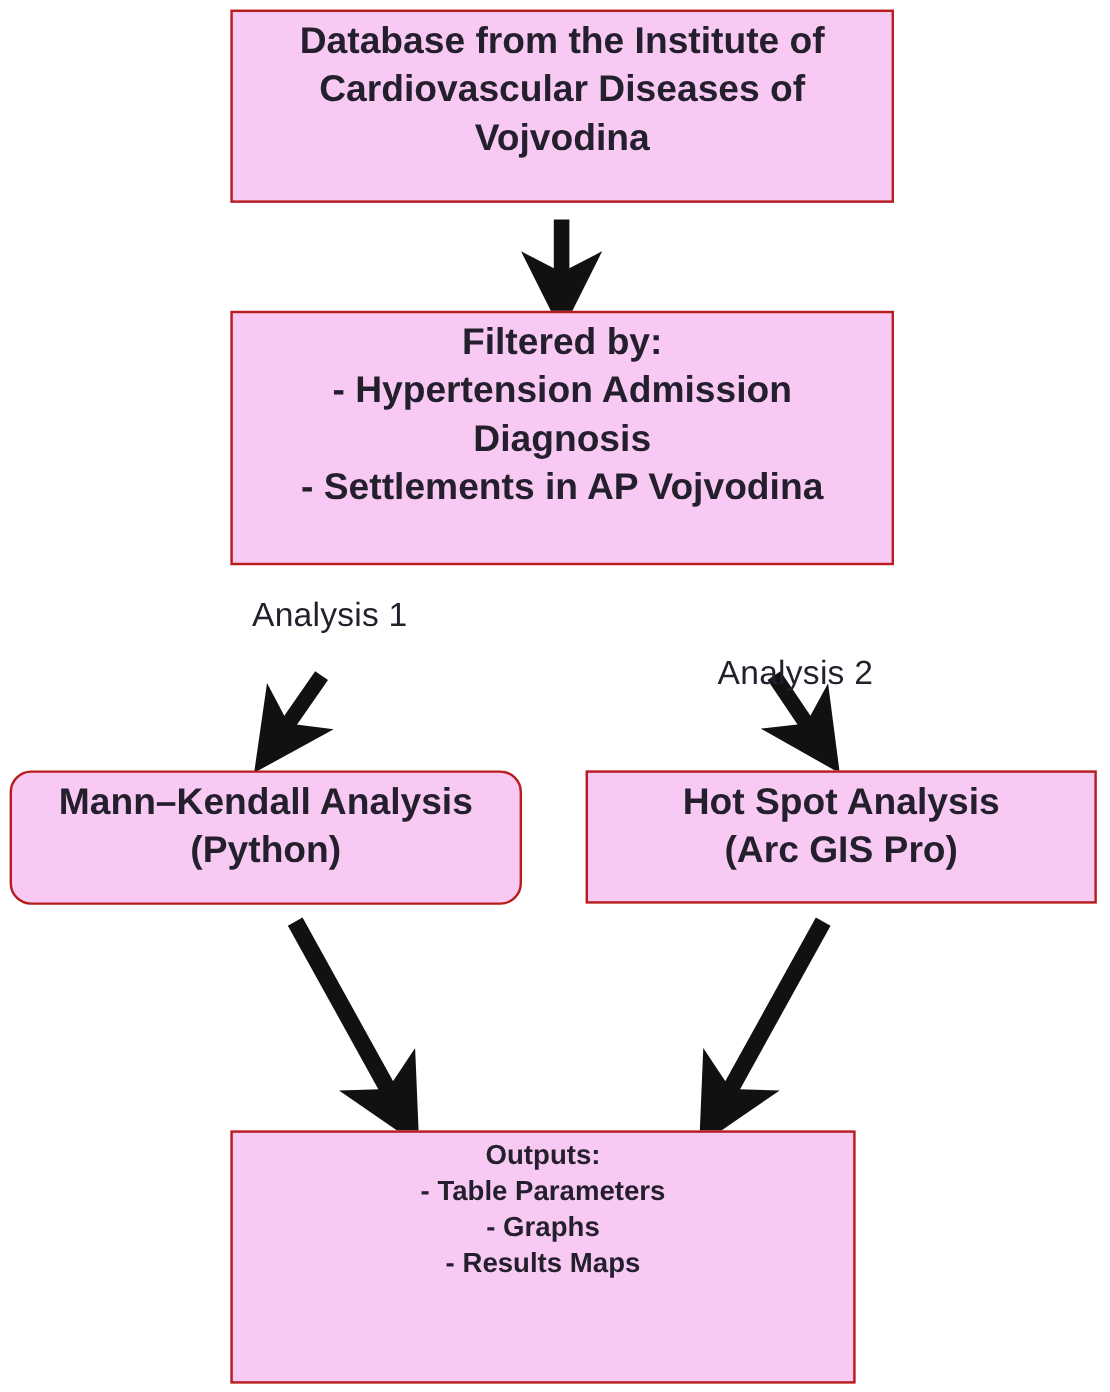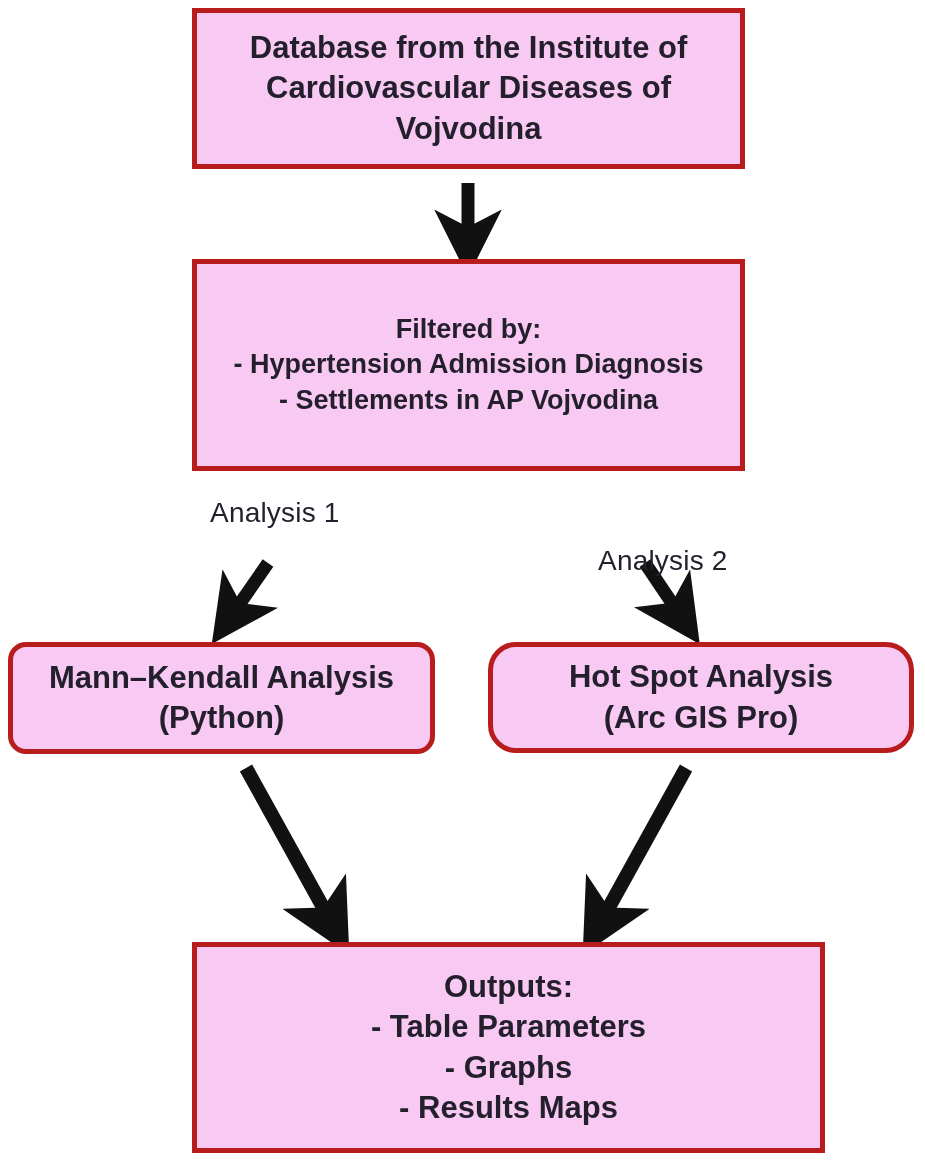--- a/index.html
+++ b/index.html
@@ -12,42 +12,41 @@
     width: 925px;
     height: 1160px;
     background: #ffffff;
     font-family: "Liberation Sans", sans-serif;
     overflow: hidden;
   }
   .node {
     position: absolute;
     box-sizing: border-box;
     background: #f8c9f2;
-    border: 5px solid #b91c1c;
+    border: 2px solid #b91c1c;
     display: flex;
-    align-items: center;
     justify-content: center;
     text-align: center;
     color: #231f2c;
     font-weight: 700;
     line-height: 1.30;
     padding: 4px 10px;
   }
   .node .txt {
     white-space: pre-line;
     display: block;
     width: 100%;
   }
 
   
   #node-source      { left: 192px; top: 8px;   width: 553px; height: 161px; font-size: 31px; }
-  #node-filter      { left: 192px; top: 259px; width: 553px; height: 212px; font-size: 27px; }
+  #node-filter      { left: 192px; top: 259px; width: 553px; height: 212px; font-size: 31px; }
   #node-mk          { left: 8px;   top: 642px; width: 427px; height: 112px; font-size: 31px; border-radius: 18px; }
-  #node-hotspot     { left: 488px; top: 642px; width: 426px; height: 111px; font-size: 31px; border-radius: 28px; }
-  #node-outputs     { left: 192px; top: 942px; width: 633px; height: 211px; font-size: 31px; }
+  #node-hotspot     { left: 488px; top: 642px; width: 426px; height: 111px; font-size: 31px; }
+  #node-outputs     { left: 192px; top: 942px; width: 521px; height: 211px; font-size: 23px; }
 
   
   .branch-label {
     position: absolute;
     color: #231f2c;
     font-size: 28px;
     font-weight: 400;
     letter-spacing: 0.2px;
     white-space: nowrap;
   }

